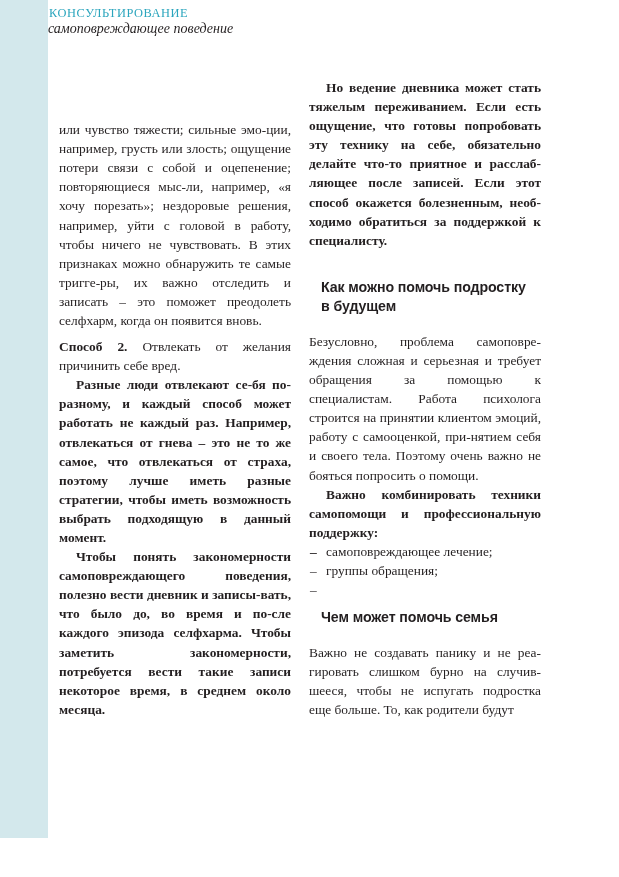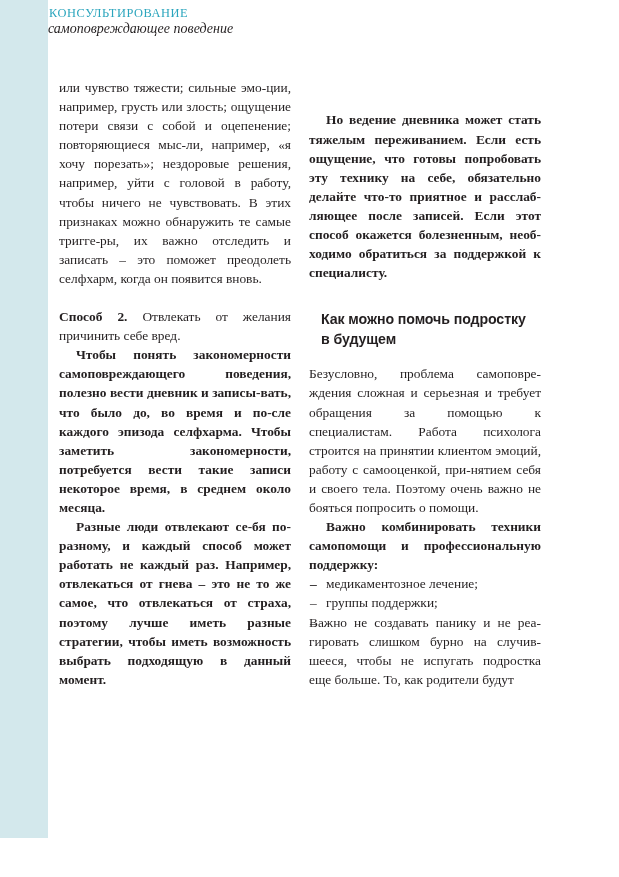--- a/index.html
+++ b/index.html
@@ -74,21 +74,21 @@
     text-align: justify;
     text-justify: inter-word;
     hyphens: manual;
     color: #231f20;
   }
   p.body.indent {
     text-indent: 17px;
     font-weight: bold;
   }
   p.body.gap {
-    margin-top: 19px;
+    margin-top: 7px;
   }
   p.body b {
     font-weight: bold;
   }
 
   h2.head {
     font-family: "Liberation Sans", "DejaVu Sans", sans-serif;
     font-weight: bold;
     font-size: 14.2px;
     line-height: 19.5px;
@@ -133,38 +133,39 @@
 </header>
 
 <div id="columns">
 
   <div class="column">
     <p class="body">или чувство тяжести; сильные эмо-ции, например, грусть или злость; ощущение потери связи с собой и оцепенение; повторяющиеся мыс-ли, например, «я хочу порезать»; нездоровые решения, например, уйти с головой в работу, чтобы ничего не чувствовать. В этих признаках можно обнаружить те самые тригге-ры, их важно отследить и записать – это поможет преодолеть селфхарм, когда он появится вновь.</p>
 
     <p class="body gap"><b>Способ 2.</b><span> Отвлекать от желания причинить себе вред.</span></p>
 
 
+    <p class="body indent">Разные люди отвлекают се-бя по-разному, и каждый способ может работать не каждый раз. Например, отвлекаться от гнева – это не то же самое, что отвлекаться от страха, поэтому лучше иметь разные стратегии, чтобы иметь возможность выбрать подходящую в данный момент.</p>
+
     <p class="body indent">Чтобы понять закономерности самоповреждающего поведения, полезно вести дневник и записы-вать, что было до, во время и по-сле каждого эпизода селфхарма. Чтобы заметить закономерности, потребуется вести такие записи некоторое время, в среднем около месяца.</p>
-
-    <p class="body indent">Разные люди отвлекают се-бя по-разному, и каждый способ может работать не каждый раз. Например, отвлекаться от гнева – это не то же самое, что отвлекаться от страха, поэтому лучше иметь разные стратегии, чтобы иметь возможность выбрать подходящую в данный момент.</p>
   </div>
 
   <div class="column">
     <p class="body indent">Но ведение дневника может стать тяжелым переживанием. Если есть ощущение, что готовы попробовать эту технику на себе, обязательно делайте что-то приятное и расслаб-ляющее после записей. Если этот способ окажется болезненным, необ-ходимо обратиться за поддержкой к специалисту.</p>
 
     <h2 class="head spaced-top spaced-bottom">Как можно помочь подростку в будущем</h2>
 
     <p class="body">Безусловно, проблема самоповре-ждения сложная и серьезная и требует обращения за помощью к специалистам. Работа психолога строится на принятии клиентом эмоций, работу с самооценкой, при-нятием себя и своего тела. Поэтому очень важно не бояться попросить о помощи.</p>
 
     <p class="body indent">Важно комбинировать техники самопомощи и профессиональную поддержку:</p>
 
     <ul class="dashlist">
       <li><span class="dash">–</span></li>
-      <li><span class="dash">–</span><span>медикаментозное лечение;</span></li>
-      <li><span class="dash">–</span><span>группы поддержки;</span></li>
+      <li><span class="dash">–</span><span>самоповреждающее лечение;</span></li>
+      <li><span class="dash">–</span><span>группы обращения;</span></li>
       <li><span class="dash">–</span></li>
     </ul>
 
+    <h2 class="head spaced-top spaced-bottom">Чем может помочь семья</h2>
 
     <p class="body">Важно не создавать панику и не реа-гировать слишком бурно на случив-шееся, чтобы не испугать подростка еще больше. То, как родители будут</p>
   </div>
 
 </div>
 
 </body></html>

